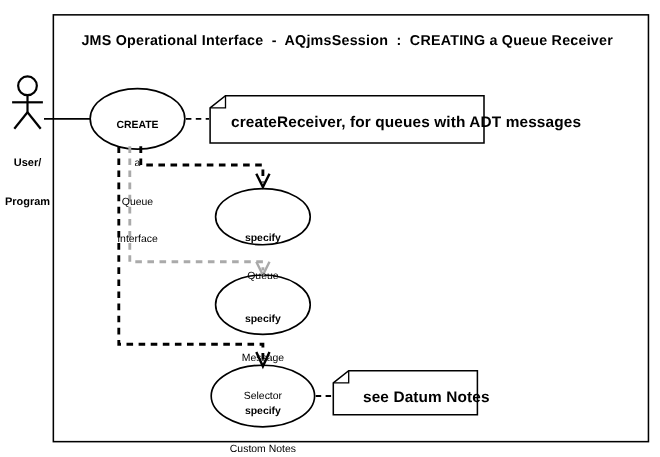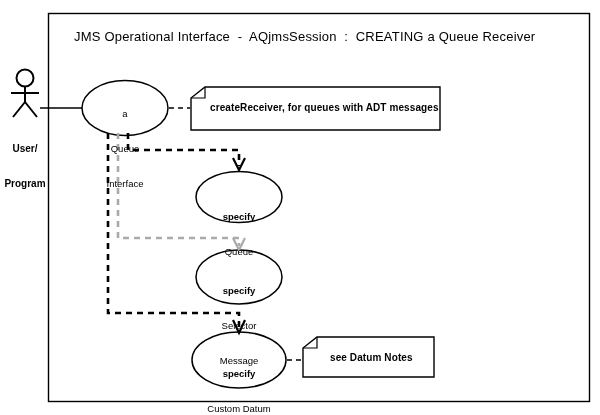--- a/index.html
+++ b/index.html
@@ -24,40 +24,40 @@
     height: 415px;
   }
   .txt {
     position: absolute;
     color: #000000;
     white-space: pre;
     line-height: 1.05;
   }
   .diagram-title {
     font-size: 13px;
-    font-weight: normal;
+    font-weight: bold;
     letter-spacing: 0.2px;
   }
   .actor-label {
     font-size: 10px;
     font-weight: bold;
     text-align: center;
     line-height: 1.18;
   }
   .usecase-label {
     font-size: 9.5px;
     text-align: center;
     line-height: 1.22;
     width: 120px;
   }
   .usecase-label .hd {
     font-weight: bold;
   }
   .note-label {
-    font-size: 10px;
+    font-size: 14px;
     font-weight: bold;
     letter-spacing: 0.1px;
   }
 </style>
 </head>
 <body>
 
 <div id="canvas">
 
   <svg class="layer" viewBox="0 0 600 415" xmlns="http://www.w3.org/2000/svg">
@@ -107,39 +107,40 @@
   </svg>
 
   <div class="txt diagram-title" style="left:74px; top:30px;">JMS Operational Interface  -  AQjmsSession  :  CREATING a Queue Receiver</div>
 
   <div class="txt actor-label" style="left:-15px; top:119px; width:80px;">
     <div>User/</div>
     <div>Program</div>
   </div>
 
   <div class="txt usecase-label" style="left:65px; top:85px;">
+    <div class="hd">CREATE</div>
     <div>a</div>
     <div>Queue</div>
     <div>Interface</div>
   </div>
 
   <div class="txt usecase-label" style="left:179px; top:188px;">
     <div class="hd">specify</div>
     <div>Queue</div>
   </div>
 
   <div class="txt usecase-label" style="left:179px; top:262px;">
     <div class="hd">specify</div>
+    <div>Message</div>
     <div>Selector</div>
-    <div>Message</div>
   </div>
 
   <div class="txt usecase-label" style="left:179px; top:345px;">
     <div class="hd">specify</div>
-    <div>Custom Datum</div>
+    <div>Custom Notes</div>
     
   </div>
 
   <div class="txt note-label" style="left:210px; top:103px;">createReceiver, for queues with ADT messages</div>
 
   <div class="txt note-label" style="left:330px; top:353px;">see Datum Notes</div>
 
 </div>
 
 </body></html>

